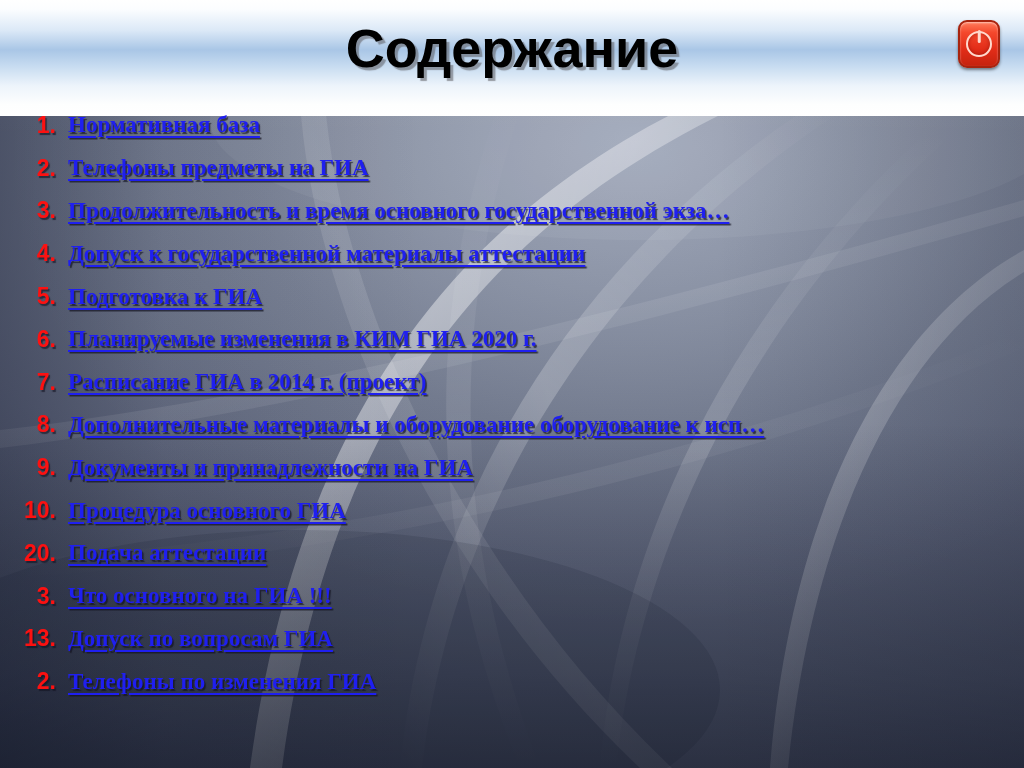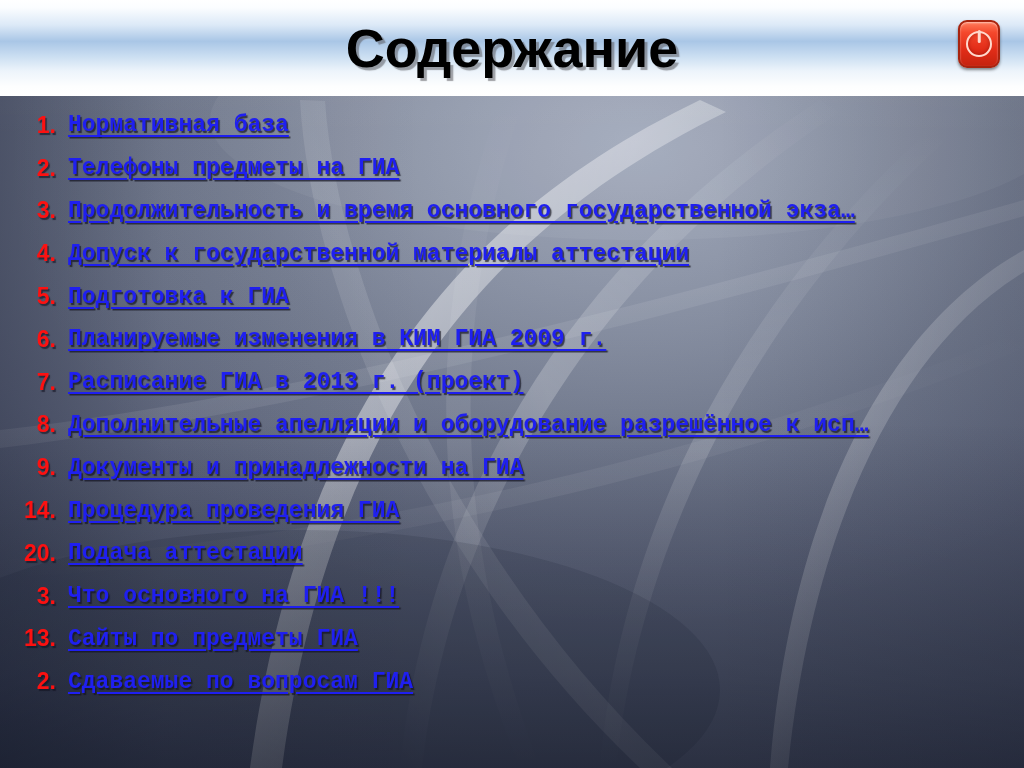--- a/index.html
+++ b/index.html
@@ -38,21 +38,21 @@
       linear-gradient(90deg, rgba(20,25,45,0.30) 0%, rgba(20,25,45,0.05) 16%, rgba(0,0,0,0) 42%, rgba(0,0,0,0) 70%, rgba(20,25,45,0.16) 100%);
   }
   .ribbons { position: absolute; inset: 0; }
   .ribbons svg { display: block; width: 1024px; height: 768px; }
 
   
   .header {
     position: absolute;
     left: 0; top: 0;
     width: 1024px;
-    height: 96px;
+    height: 116px;
     background: linear-gradient(180deg,
         #ffffff   0%,
         #fbfdff   8%,
         #dce9f7  26%,
         #a9c6e6  43%,
         #c9ddf1  58%,
         #edf4fb  74%,
         #fdfefe  90%,
         #ffffff 100%);
   }
@@ -132,21 +132,21 @@
     font-family: "Liberation Sans", "DejaVu Sans", sans-serif;
   }
   .toc-link {
     color: #1f1ff0;
     font-size: 23px;
     font-weight: bold;
     text-decoration: underline;
     text-underline-offset: 4px;
     text-decoration-thickness: 2px;
     text-shadow: 1.5px 1.5px 1px rgba(18,18,32,0.7);
-    font-family: Liberation Mono, monospace;
+    font-family: Liberation Serif, serif;
     cursor: pointer;
   }
 </style>
 </head>
 <body>
 
 <div class="slide">
 
   <div class="bg-base"></div>
   <div class="ribbons">
@@ -224,57 +224,57 @@
       <a class="toc-link">Допуск к государственной материалы аттестации</a>
     </div>
 
     <div class="toc-row">
       <span class="toc-num">5.</span>
       <a class="toc-link">Подготовка к ГИА</a>
     </div>
 
     <div class="toc-row">
       <span class="toc-num">6.</span>
-      <a class="toc-link">Планируемые изменения в КИМ ГИА 2009 г.</a>
+      <a class="toc-link">Планируемые изменения в КИМ ГИА 2020 г.</a>
     </div>
 
     <div class="toc-row">
       <span class="toc-num">7.</span>
-      <a class="toc-link">Расписание ГИА в 2013 г. (проект)</a>
+      <a class="toc-link">Расписание ГИА в 2014 г. (проект)</a>
     </div>
 
     <div class="toc-row">
       <span class="toc-num">8.</span>
-      <a class="toc-link">Дополнительные апелляции и оборудование разрешённое к исп…</a>
+      <a class="toc-link">Дополнительные материалы и оборудование оборудование к исп…</a>
     </div>
 
     <div class="toc-row">
       <span class="toc-num">9.</span>
       <a class="toc-link">Документы и принадлежности на ГИА</a>
     </div>
 
     <div class="toc-row">
-      <span class="toc-num">14.</span>
-      <a class="toc-link">Процедура проведения ГИА</a>
+      <span class="toc-num">10.</span>
+      <a class="toc-link">Процедура основного ГИА</a>
     </div>
 
     <div class="toc-row">
       <span class="toc-num">20.</span>
       <a class="toc-link">Подача аттестации</a>
     </div>
 
     <div class="toc-row">
       <span class="toc-num">3.</span>
       <a class="toc-link">Что основного на ГИА !!!</a>
     </div>
 
     <div class="toc-row">
       <span class="toc-num">13.</span>
-      <a class="toc-link">Сайты по предметы ГИА</a>
+      <a class="toc-link">Допуск по вопросам ГИА</a>
     </div>
 
     <div class="toc-row">
       <span class="toc-num">2.</span>
-      <a class="toc-link">Сдаваемые по вопросам ГИА</a>
+      <a class="toc-link">Телефоны по изменения ГИА</a>
     </div>
 
   </div>
 </div>
 
 </body></html>

